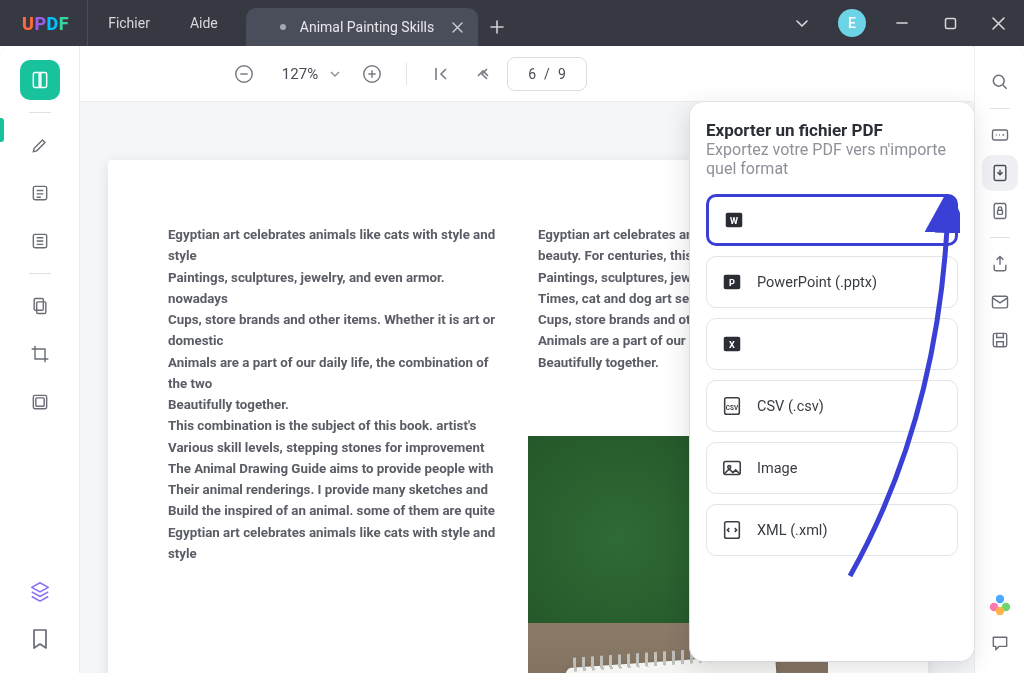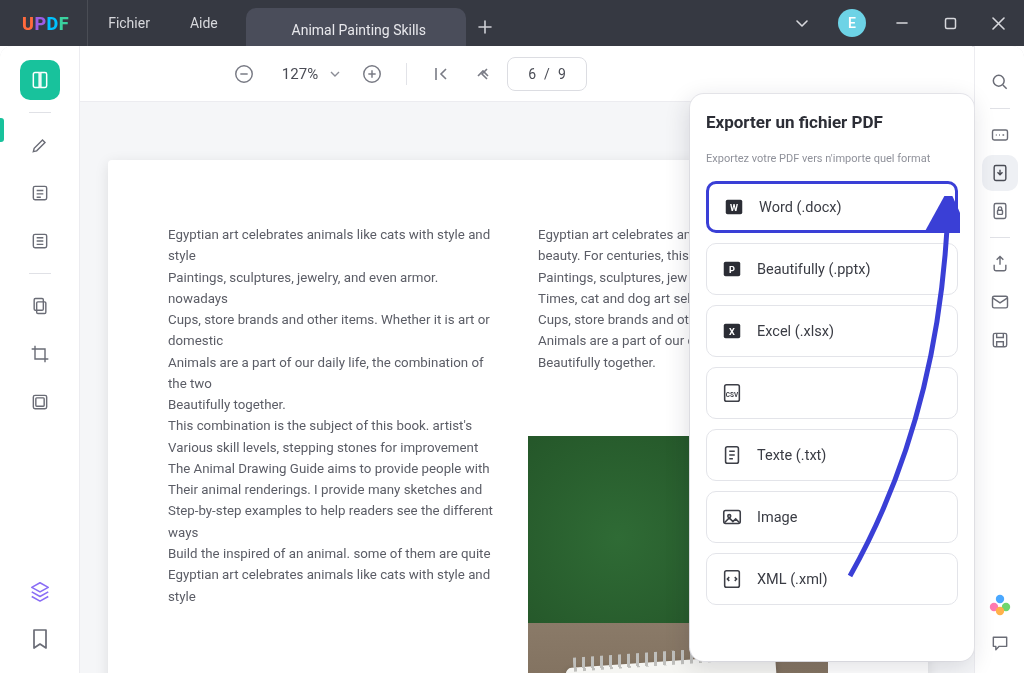--- a/index.html
+++ b/index.html
@@ -10,23 +10,22 @@
     height: 46px; background: #363942; display: flex; align-items: stretch; color: #d7d8dc;
     font-size: 14px; user-select: none;
   }
   .logo { display:flex; align-items:center; padding:0 18px 0 22px; font-weight:800; font-size:18px; letter-spacing:.5px; border-right:1px solid #4a4d55;}
   .logo span:nth-child(1){color:#ff6a3d;} .logo span:nth-child(2){color:#9b5de5;}
   .logo span:nth-child(3){color:#00c2ff;} .logo span:nth-child(4){color:#3ad29f;}
   .menuitem { display:flex; align-items:center; padding:16px 20px; cursor:default; }
   .tabbar { display:flex; align-items:flex-end; margin-left:8px; flex:1; }
   .tab {
     height:38px; min-width:220px; background:#4a4d5a; border-radius:10px 10px 0 0;
-    display:flex; align-items:center; padding:0 12px 0 18px; gap:14px; color:#e8e8ec;
+    display:flex; align-items:center; padding:0 12px 0 34px; gap:14px; color:#e8e8ec;
     margin-top:8px;
-    flex-direction:column;
   }
   .tab .tab-dot{ width:6px;height:6px;border-radius:50%;background:#a6a8b0; }
   .tab .tab-title{ flex:1; font-size:14px;}
   .tab .tab-close{ width:18px;height:18px;display:flex;align-items:center;justify-content:center;color:#cfd0d6;}
   .newtab{ width:38px;display:flex;align-items:center;justify-content:center;color:#cfd0d6;margin-top:8px;height:38px; }
   .titlebar-right{ display:flex; align-items:center; gap:4px; padding-right:4px; }
   .tb-btn{ width:44px;height:46px;display:flex;align-items:center;justify-content:center;color:#d7d8dc;}
   .avatar{ width:28px;height:28px;border-radius:50%;background:#6dd3e6;color:#fff;display:flex;align-items:center;justify-content:center;font-size:14px;font-weight:600;margin:0 10px;}
 
   
@@ -54,36 +53,36 @@
     display:flex; flex-direction:column; align-items:center; padding-top:18px; gap:2px; color:#6a6c76;}
   .right-rail .rail-btn{ width:36px;height:36px;}
   .right-rail .rail-btn.active{ background:#eef0f4; color:#4a4c55; }
   .right-rail-sep{ width:20px;height:1px;background:#e0e1e6;margin:6px 0;}
 
   
   .canvas{ position:absolute; top:56px; left:80px; right:50px; bottom:0; background:#f5f6f8; overflow:hidden;}
   .page{ position:absolute; left:28px; top:58px; width:820px; min-height:760px; background:#fff; box-shadow:0 3px 14px rgba(0,0,0,.10); border-radius:4px; padding:64px 0 0 0;}
   .page-cols{ display:flex; gap:40px; padding:0 60px;}
   .col{ width:360px; font-size:13.3px; line-height:1.6; color:#5b5d66;}
-  .col p{ margin:0;}
+  .col p{ margin:0;font-weight:bold;}
   .page-img{ position:absolute; left:420px; top:276px; width:300px; height:340px; background:#fff; }
   .plant{ position:absolute; inset:0; background:radial-gradient(circle at 30% 30%, #2f6b35 0%, #1e4a22 70%); clip-path:polygon(0 0,100% 0,100% 55%,0 55%);}
   .desk{ position:absolute; left:0; right:0; top:55%; bottom:0; background:linear-gradient(#8a7a68,#756553);}
   .notebook{ position:absolute; left:45px; bottom:0; width:210px; height:108px; background:#f5f5f2; border-radius:6px 6px 0 0; transform:rotate(-4deg); transform-origin:bottom left; box-shadow:0 2px 6px rgba(0,0,0,.2);}
   .notebook::before{ content:""; position:absolute; top:-10px; left:8px; right:8px; height:14px;
     background:repeating-linear-gradient(90deg,#bfbfbc 0 3px,transparent 3px 9px);}
 
   
   .export-panel{
-    position:absolute; top:48px; right:50px; width:284px; bottom:12px; background:#fff;
+    position:absolute; top:56px; right:50px; width:284px; bottom:12px; background:#fff;
     border-radius:14px; box-shadow:-2px 6px 24px rgba(30,30,50,.14), 0 0 0 1px #ececf0;
     padding:18px 16px; overflow:hidden;
   }
   .export-title{ font-size:17px; font-weight:700; color:#2c2e36; }
-  .export-sub{ font-size:11px; color:#8f919a; margin-top:20px; margin-bottom:16px;}
+  .export-sub{ font-size:16px; color:#8f919a; margin-top:0; margin-bottom:16px;}
   .option{
     height:52px; border:1px solid #e3e4e9; border-radius:10px; display:flex; align-items:center;
     gap:14px; padding:0 14px; margin-bottom:10px; color:#3a3c44; font-size:14.5px; background:#fff;
   }
   .option.highlight{ border:3px solid #3a3fd6; }
   .option .oicon{ width:22px;height:22px;display:flex;align-items:center;justify-content:center;color:#4c4e57;}
   .option .olabel{ flex:1; }
 
   
   .arrow{ position:absolute; pointer-events:none; }
@@ -308,21 +307,20 @@
         <div class="col" id="col1">
             <p>Egyptian art celebrates animals like cats with style and style</p>
             <p>Paintings, sculptures, jewelry, and even armor. nowadays</p>
             <p>Cups, store brands and other items. Whether it is art or domestic</p>
             <p>Animals are a part of our daily life, the combination of the two</p>
             <p>Beautifully together.</p>
             <p>This combination is the subject of this book. artist's</p>
             <p>Various skill levels, stepping stones for improvement</p>
             <p>The Animal Drawing Guide aims to provide people with</p>
             <p>Their animal renderings. I provide many sketches and</p>
-            <p>Step-by-step examples to help readers see the different ways</p>
             <p>Build the inspired of an animal. some of them are quite</p>
             <p>Egyptian art celebrates animals like cats with style and style</p>
           </div>
         <div class="col" id="col2">
             <p>Egyptian art celebrates an</p>
             <p>beauty. For centuries, this</p>
             <p>Paintings, sculptures, jew</p>
             <p>Times, cat and dog art sell</p>
             <p>Cups, store brands and oth</p>
             <p>Animals are a part of our d</p>
@@ -341,56 +339,46 @@
     <div class="export-title">Exporter un fichier PDF</div>
     <div class="export-sub">Exportez votre PDF vers n'importe quel format</div>
     <div id="export-options">
         <div class="option highlight">
           <span class="oicon">
             <svg width="22" height="22" viewBox="0 0 24 24">
               <rect x="3" y="4" width="18" height="16" rx="2" fill="#2b2d35"></rect>
               <text x="12" y="16" text-anchor="middle" fill="#fff" font-size="10" font-weight="700" font-family="sans-serif">W</text>
             </svg>
           </span>
-          <span class="olabel">Word (.docx)</span>
         </div>
         <div class="option">
           <span class="oicon">
             <svg width="22" height="22" viewBox="0 0 24 24">
               <rect x="3" y="4" width="18" height="16" rx="2" fill="#2b2d35"></rect>
               <text x="12" y="16" text-anchor="middle" fill="#fff" font-size="10" font-weight="700" font-family="sans-serif">P</text>
             </svg>
           </span>
-          <span class="olabel">Beautifully (.pptx)</span>
+          <span class="olabel">PowerPoint (.pptx)</span>
         </div>
         <div class="option">
           <span class="oicon">
             <svg width="22" height="22" viewBox="0 0 24 24">
               <rect x="3" y="4" width="18" height="16" rx="2" fill="#2b2d35"></rect>
               <text x="12" y="16" text-anchor="middle" fill="#fff" font-size="10" font-weight="700" font-family="sans-serif">X</text>
             </svg>
           </span>
-          <span class="olabel">Excel (.xlsx)</span>
         </div>
         <div class="option">
           <span class="oicon">
             <svg width="22" height="22" viewBox="0 0 24 24" fill="none" stroke="#3d3f47" stroke-width="1.7">
               <rect x="4" y="3" width="16" height="18" rx="2"></rect>
               <text x="12" y="16" text-anchor="middle" fill="#3d3f47" stroke="none" font-size="7" font-weight="700" font-family="sans-serif">CSV</text>
             </svg>
           </span>
-        </div>
-        <div class="option">
-          <span class="oicon">
-            <svg width="22" height="22" viewBox="0 0 24 24" fill="none" stroke="#3d3f47" stroke-width="1.7">
-              <rect x="5" y="3" width="14" height="18" rx="2"></rect>
-              <path d="M9 8h6M9 12h6M9 16h4"></path>
-            </svg>
-          </span>
-          <span class="olabel">Texte (.txt)</span>
+          <span class="olabel">CSV (.csv)</span>
         </div>
         <div class="option">
           <span class="oicon">
             <svg width="22" height="22" viewBox="0 0 24 24" fill="none" stroke="#3d3f47" stroke-width="1.7">
               <rect x="3" y="5" width="18" height="14" rx="2"></rect>
               <circle cx="9" cy="11" r="1.6"></circle>
               <path d="M4 18l5-5 4 4 3-3 4 4"></path>
             </svg>
           </span>
           <span class="olabel">Image</span>

